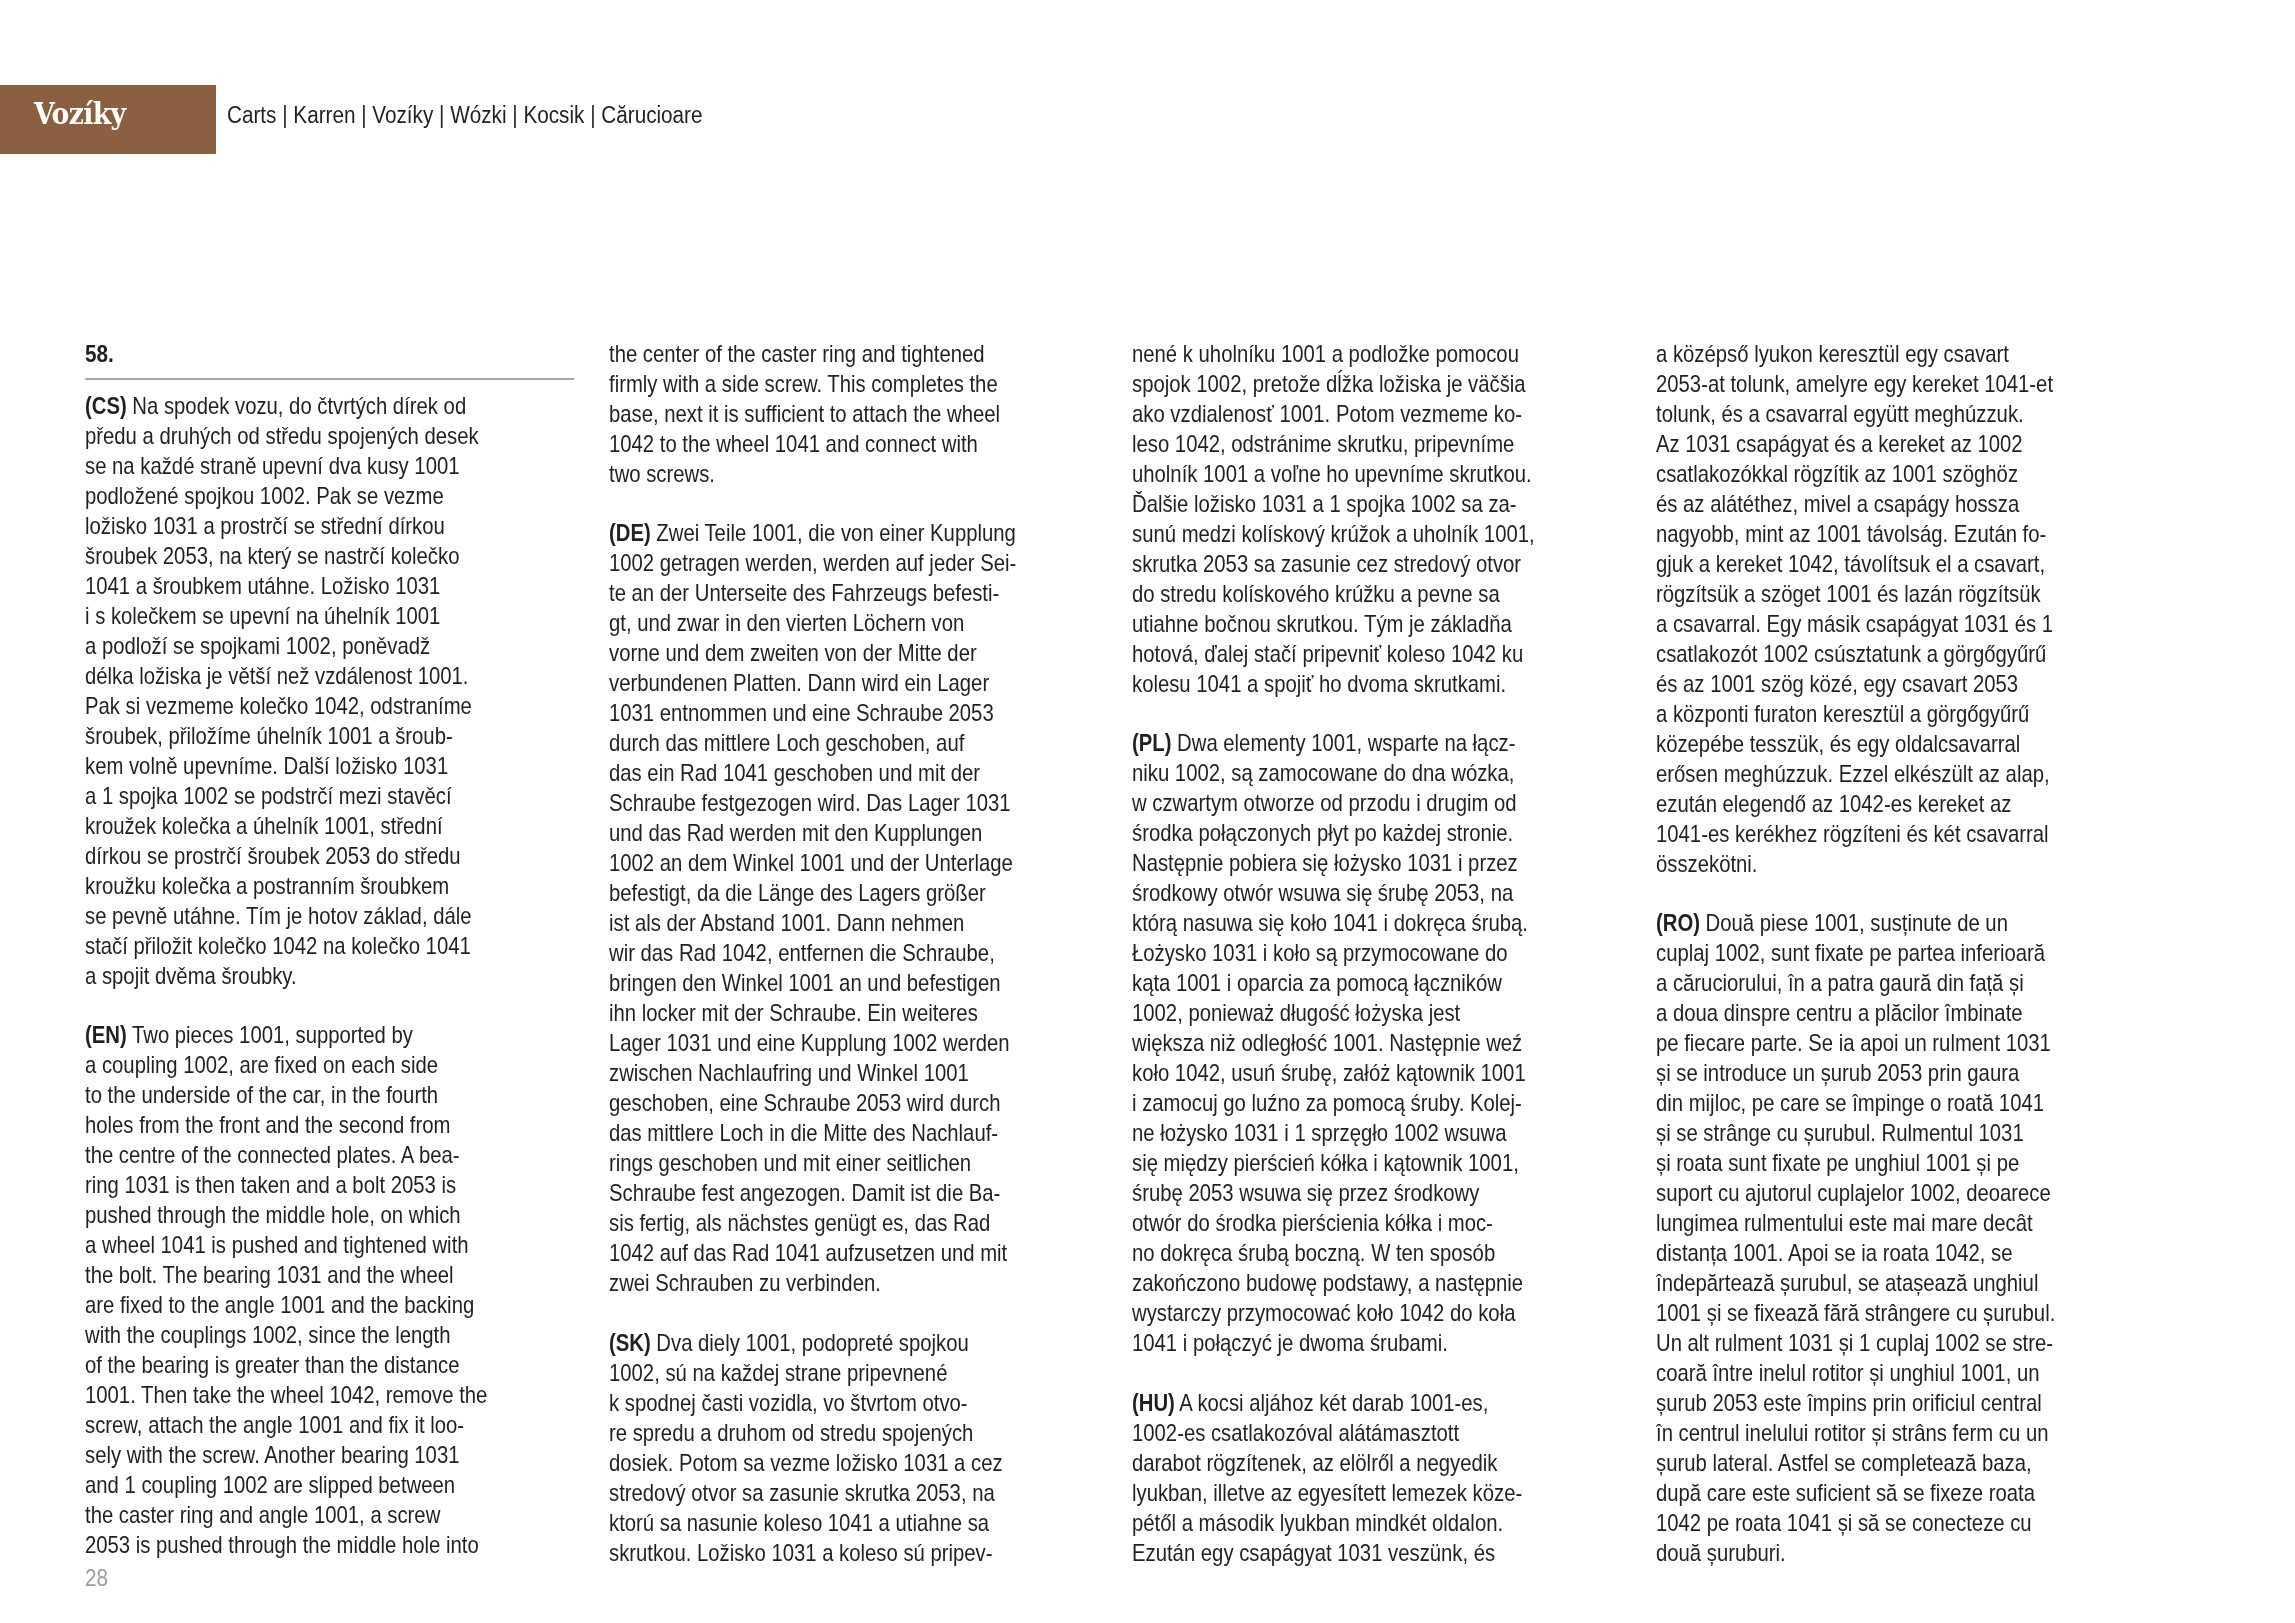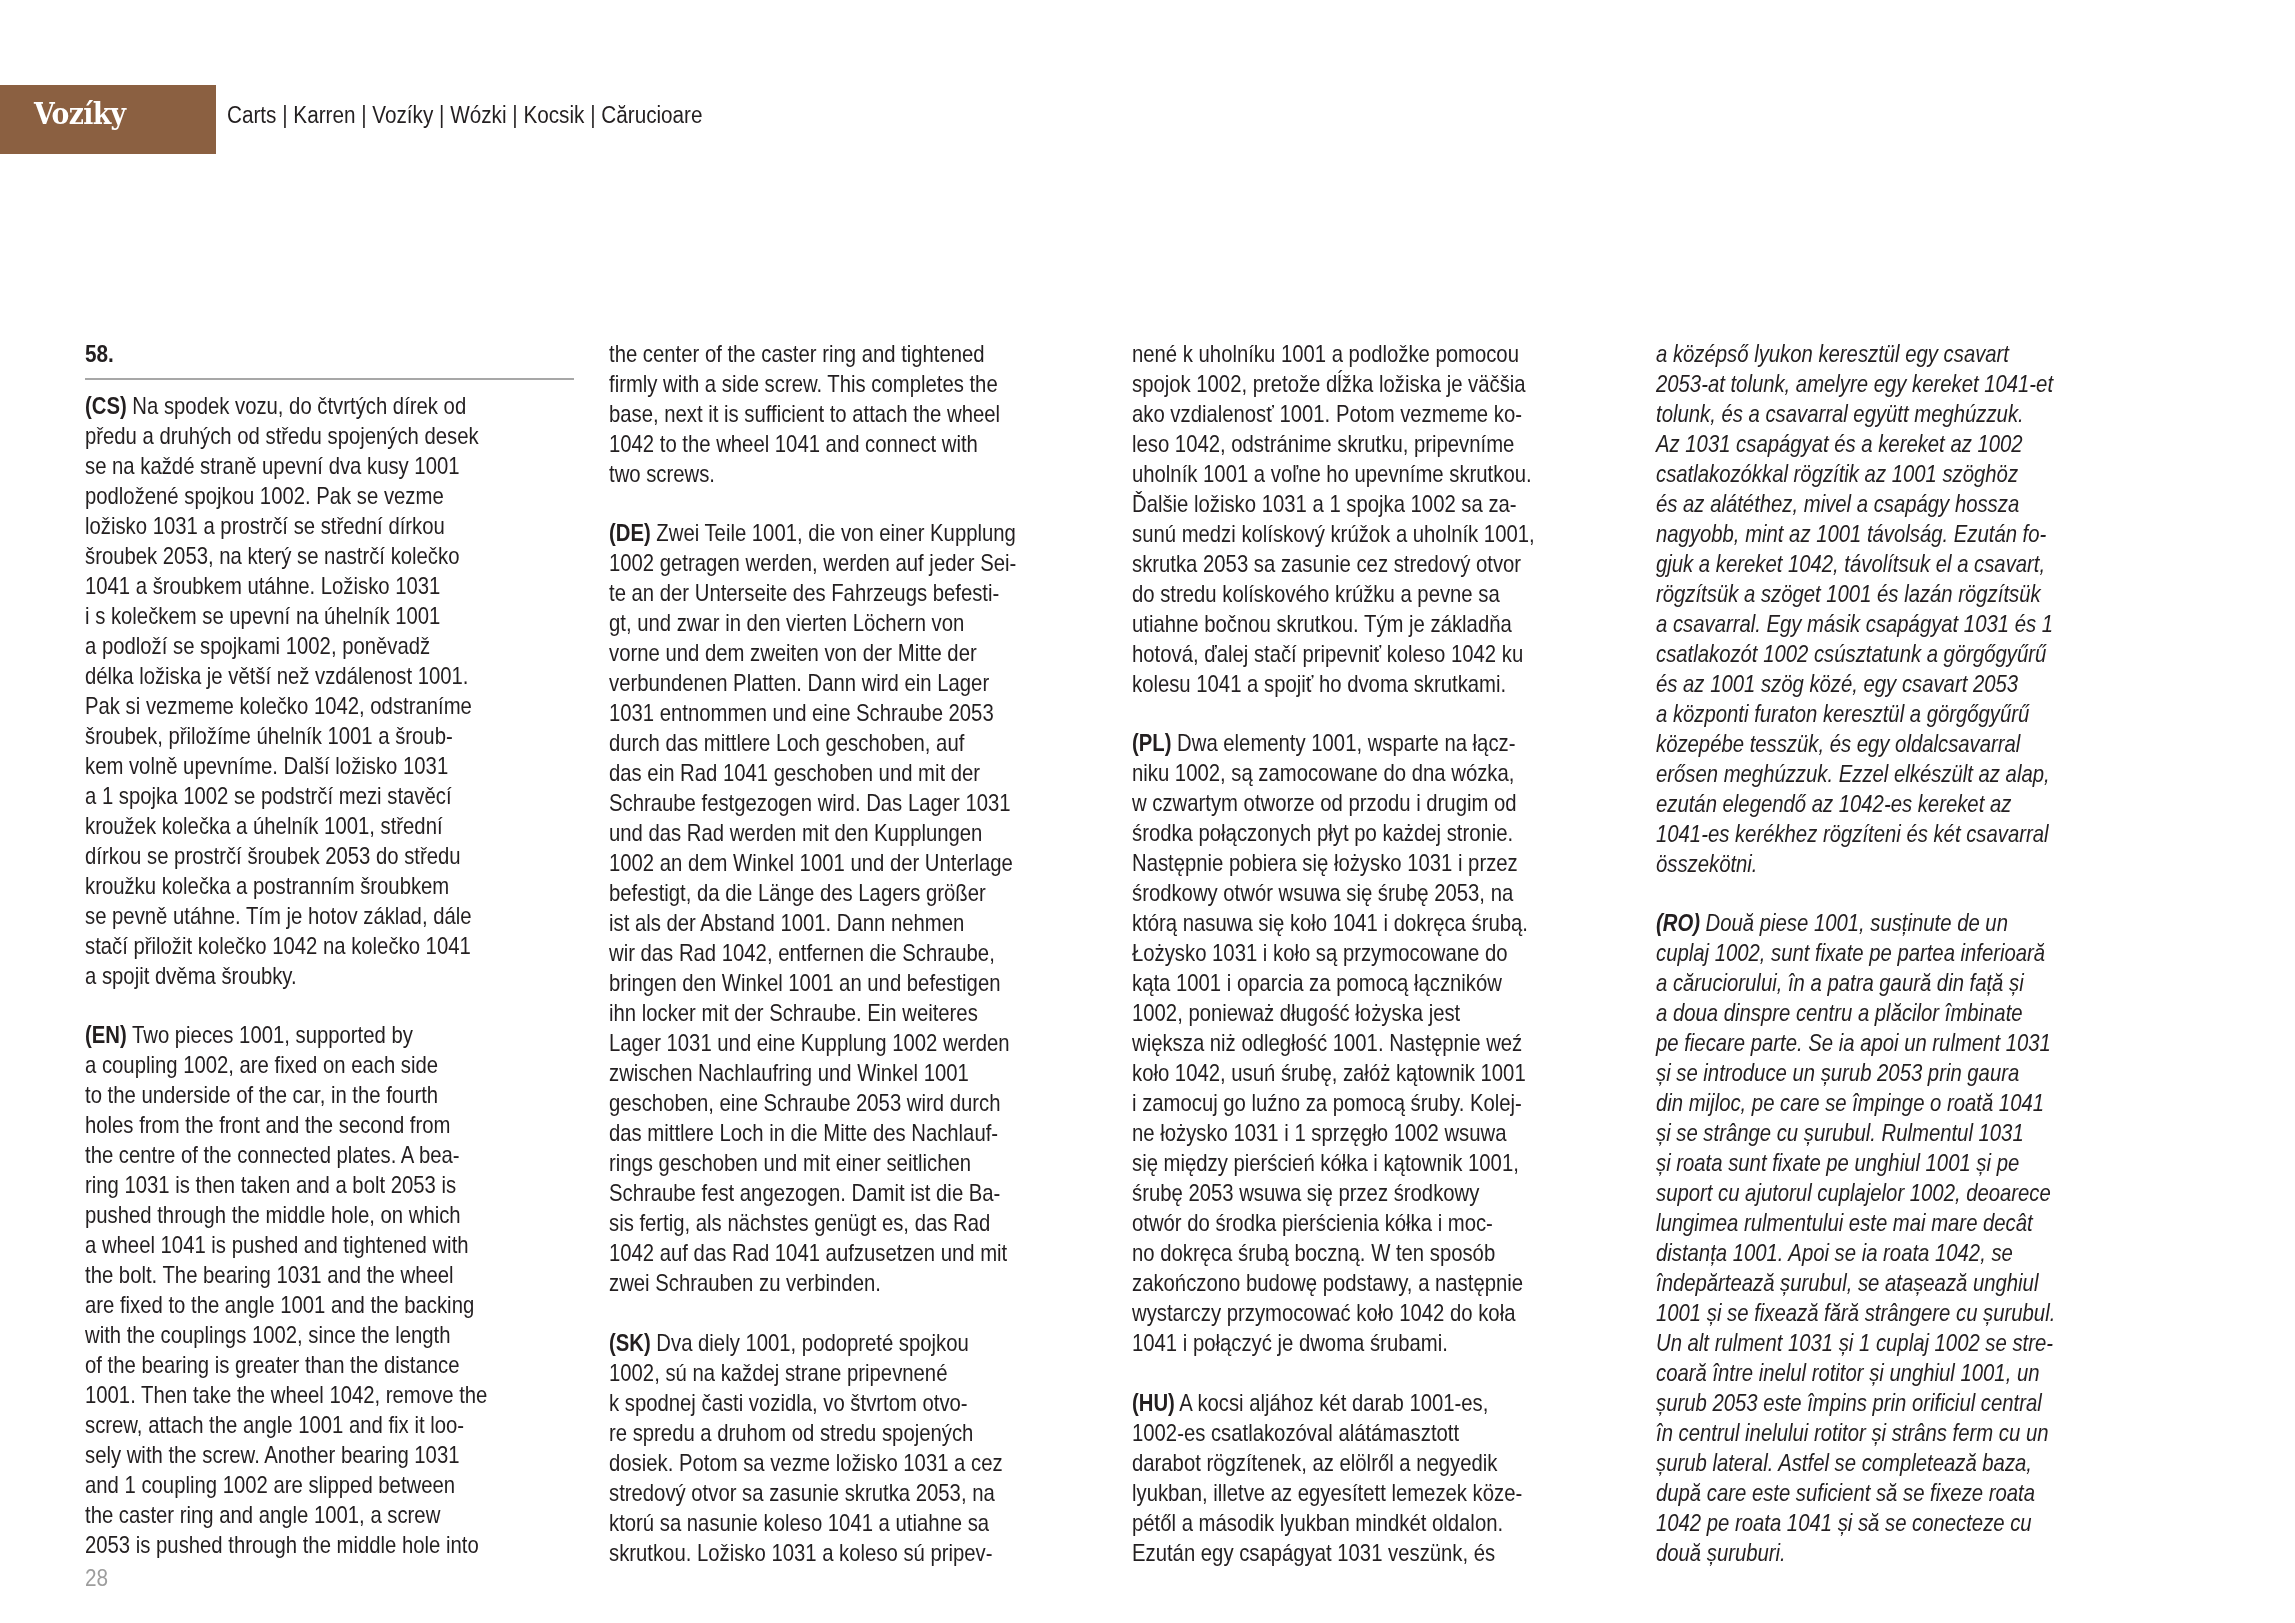--- a/index.html
+++ b/index.html
@@ -166,21 +166,21 @@
     <span class="gap"></span>
     <div>
       <span class="line"><span class="lang">(HU)</span><span style="white-space: pre;"> A kocsi aljához két darab 1001-es,</span></span>
       <span class="line"><span style="white-space: pre;">1002-es csatlakozóval alátámasztott</span></span>
       <span class="line"><span style="white-space: pre;">darabot rögzítenek, az elölről a negyedik</span></span>
       <span class="line"><span style="white-space: pre;">lyukban, illetve az egyesített lemezek köze-</span></span>
       <span class="line"><span style="white-space: pre;">pétől a második lyukban mindkét oldalon.</span></span>
       <span class="line"><span style="white-space: pre;">Ezután egy csapágyat 1031 veszünk, és</span></span>
     </div>
   </div>
-<div class="col" id="col3" style="left:1656px;font-style:italic;">
+<div class="col" id="col3" style="left:1656px;">
     <div>
       <span class="line"><span style="white-space: pre;">a középső lyukon keresztül egy csavart</span></span>
       <span class="line"><span style="white-space: pre;">2053-at tolunk, amelyre egy kereket 1041-et</span></span>
       <span class="line"><span style="white-space: pre;">tolunk, és a csavarral együtt meghúzzuk.</span></span>
       <span class="line"><span style="white-space: pre;">Az 1031 csapágyat és a kereket az 1002</span></span>
       <span class="line"><span style="white-space: pre;">csatlakozókkal rögzítik az 1001 szöghöz</span></span>
       <span class="line"><span style="white-space: pre;">és az alátéthez, mivel a csapágy hossza</span></span>
       <span class="line"><span style="white-space: pre;">nagyobb, mint az 1001 távolság. Ezután fo-</span></span>
       <span class="line"><span style="white-space: pre;">gjuk a kereket 1042, távolítsuk el a csavart,</span></span>
       <span class="line"><span style="white-space: pre;">rögzítsük a szöget 1001 és lazán rögzítsük</span></span>

